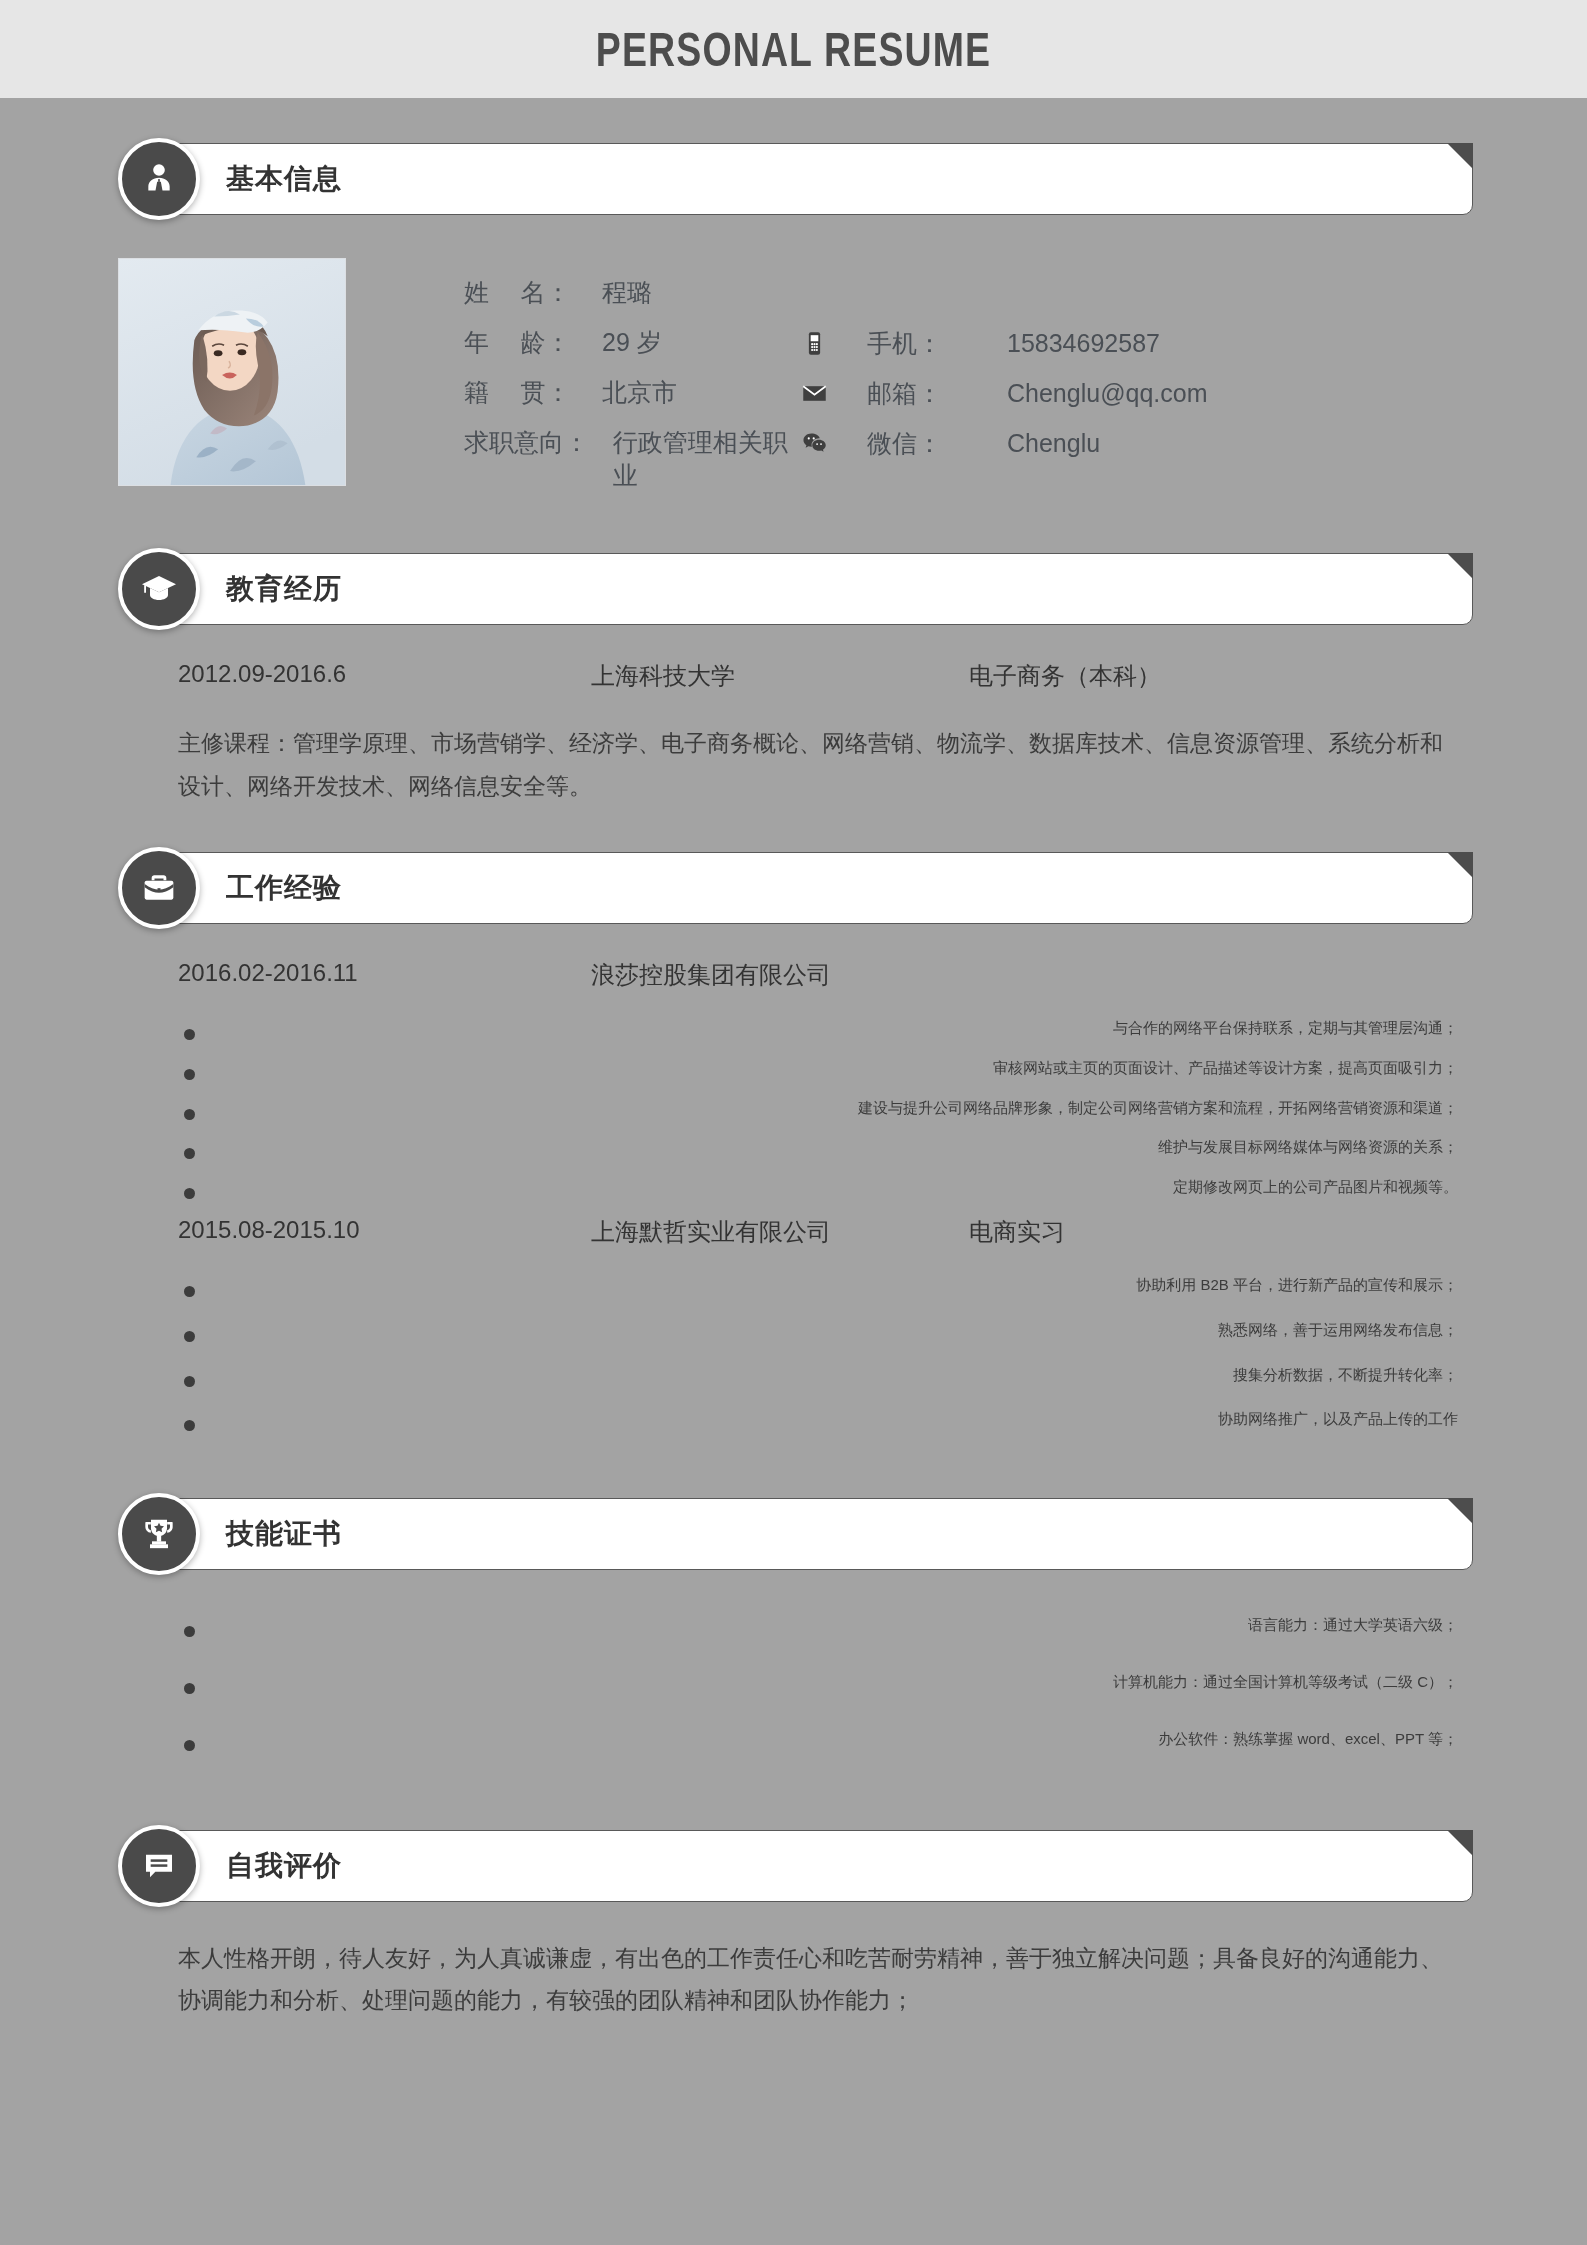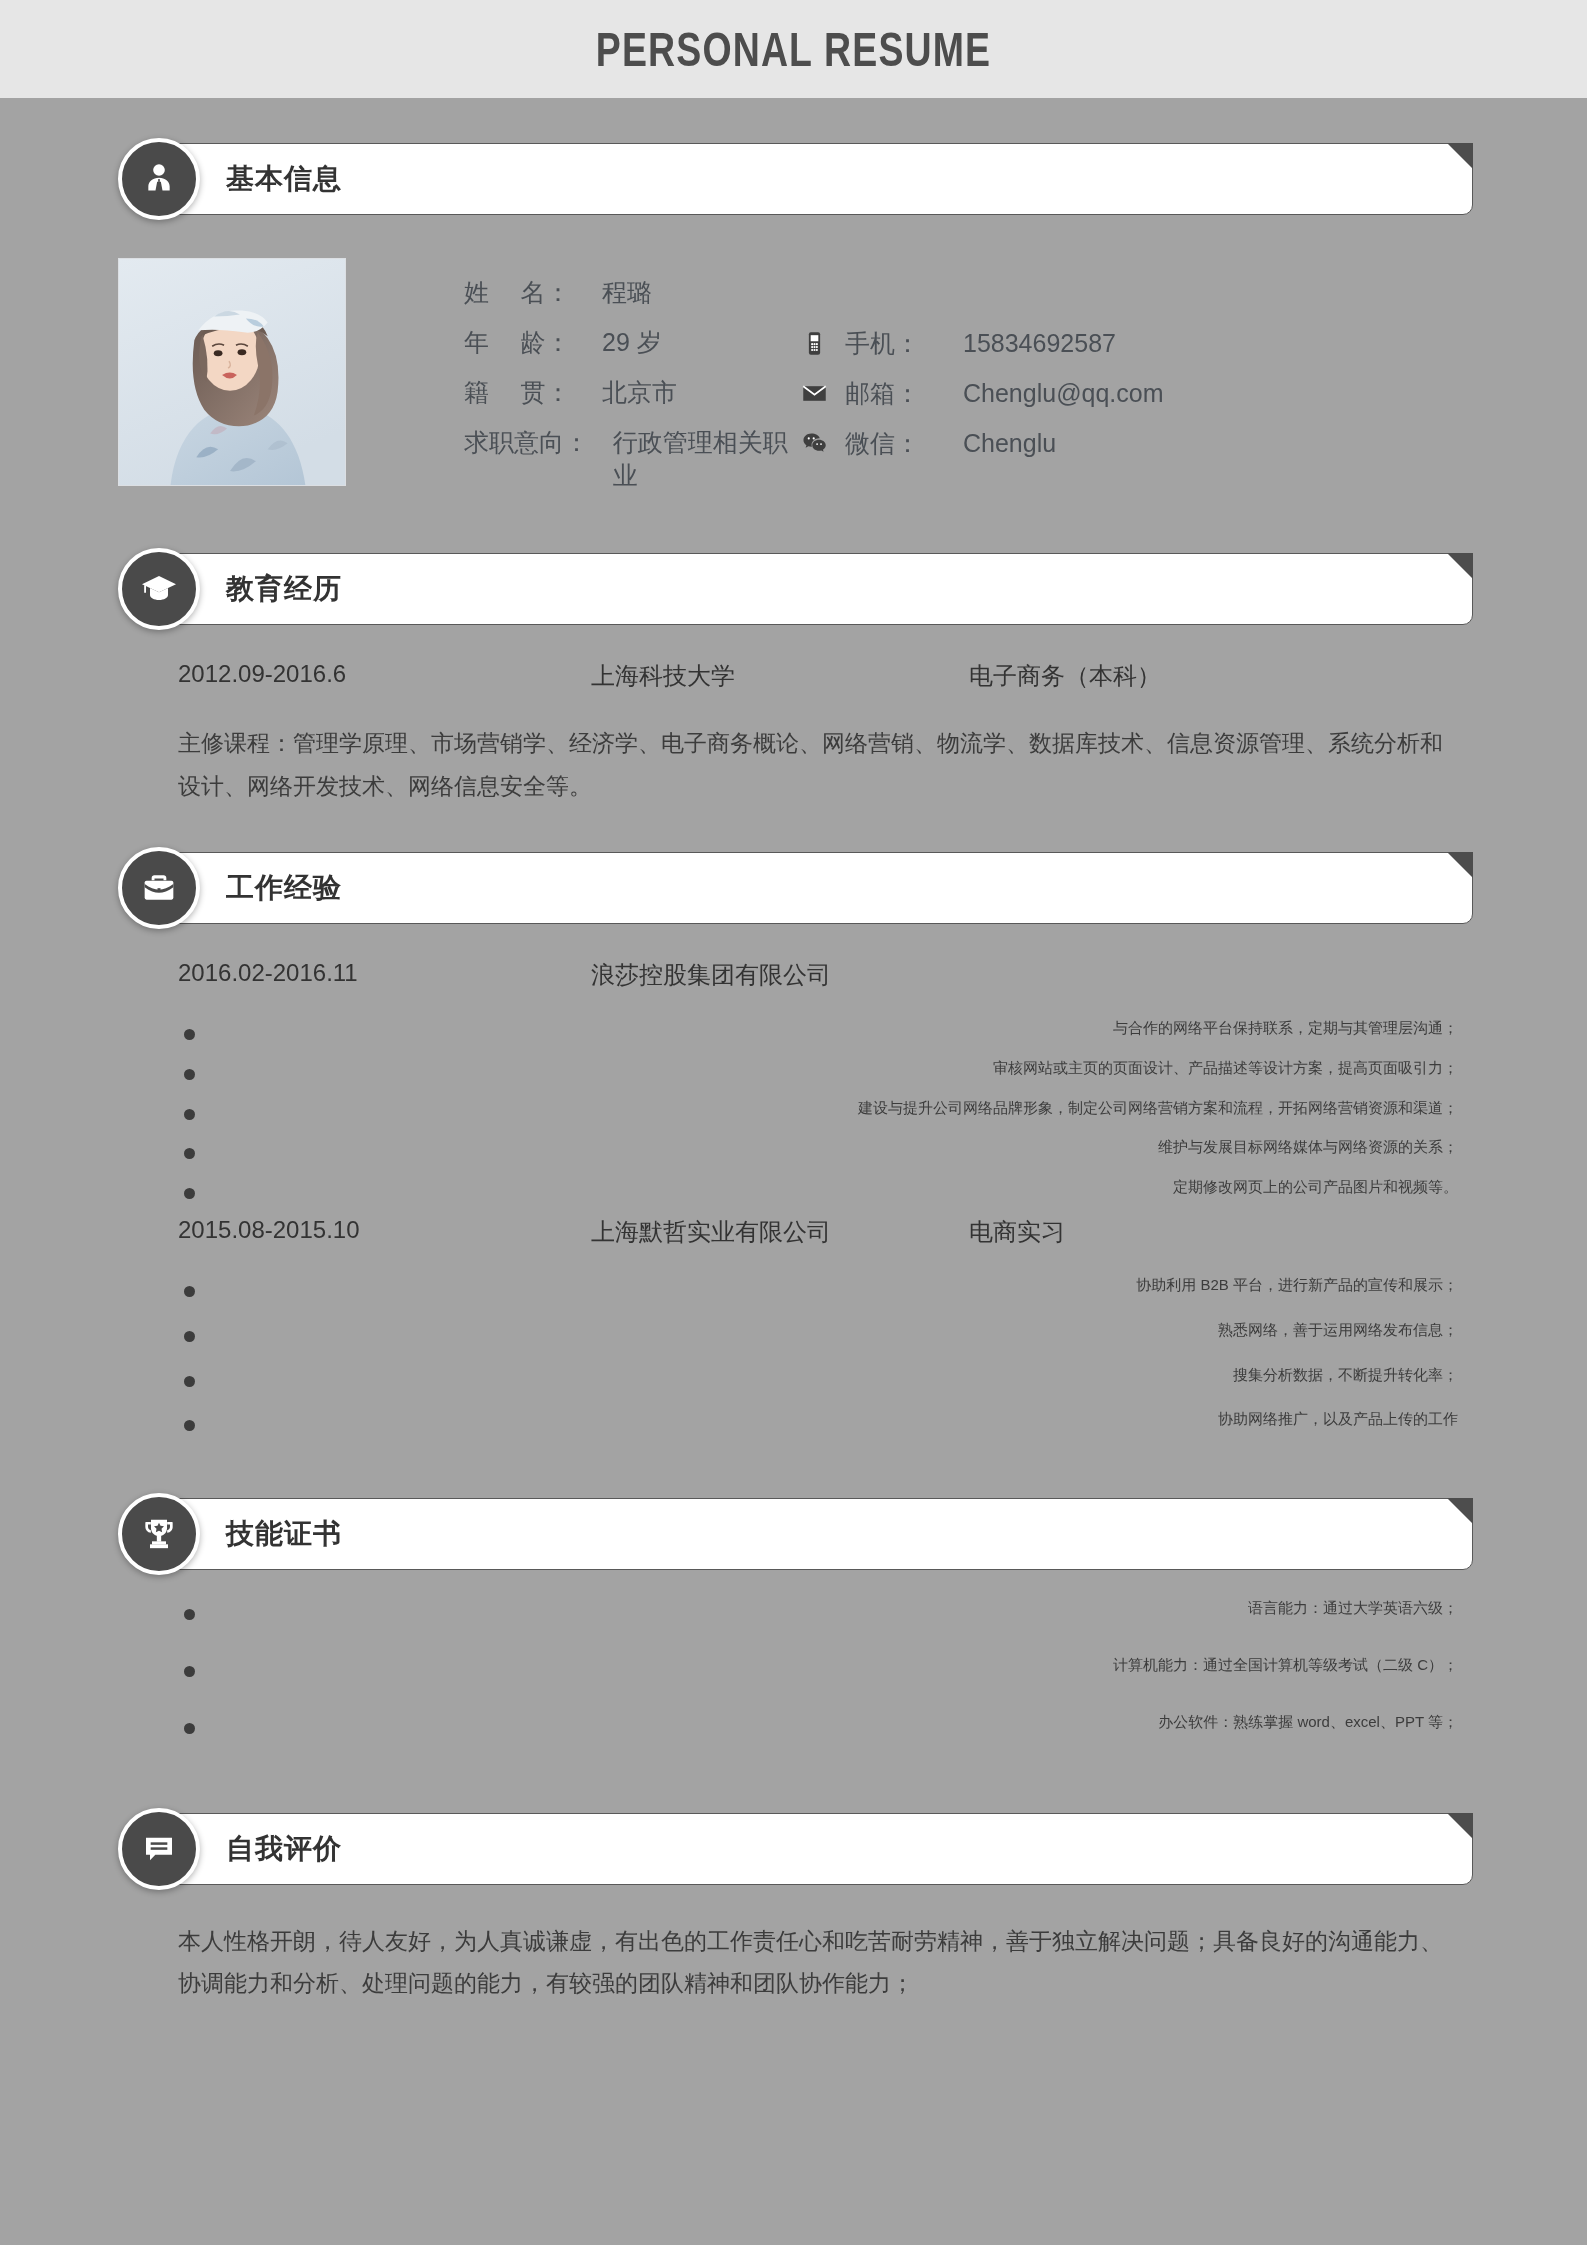--- a/index.html
+++ b/index.html
@@ -138,20 +138,21 @@
   .lbl.spread { display: flex; justify-content: space-between; width: 138px; padding-right: 0; }
   .lbl.spread::after { content: ""; }
   .val { color: #4a4f55; }
 
   .contact-row {
     display: flex;
     align-items: center;
     height: 50px;
     font-size: 25px;
     color: #4a4f55;
+    gap: 22px;
   }
   .cicon {
     width: 44px;
     flex: 0 0 44px;
     display: flex;
     align-items: center;
     justify-content: flex-start;
   }
   .cicon svg { width: 27px; height: 27px; fill: #3f3f3f; }
   .clbl { width: 118px; flex: 0 0 118px; }
@@ -434,21 +435,21 @@
         <path d="M19.9 4.8h-3v1.5h1.7v1.4c0 1-.7 1.8-1.7 2v1.6c2.1-.3 3.3-1.7 3.3-3.5V5.1z"></path>
         <rect x="10.7" y="13" width="2.6" height="3.6"></rect>
         <rect x="7.8" y="16.4" width="8.4" height="1.9"></rect>
         <rect x="6.6" y="18.2" width="10.8" height="2.3"></rect>
         <path d="M12 5.2l.9 1.9 2.1.3-1.5 1.5.4 2.1-1.9-1-1.9 1 .4-2.1L9 7.4l2.1-.3z" fill="#4a4a4a"></path>
       </svg>
     </div>
     <div class="section-title">技能证书</div>
   </div>
 
-  <ul class="bullets loose" style="margin-top:22px;">
+  <ul class="bullets loose" style="margin-top:39px;">
     <li>语言能力：通过大学英语六级；</li>
     <li>计算机能力：通过全国计算机等级考试（二级 C）；</li>
     <li>办公软件：熟练掌握 word、excel、PPT 等；</li>
   </ul>
 
   <div class="gap-s"></div>
   <div class="section-header">
     <div class="section-bar">
       <div class="fold"></div>
     </div>

